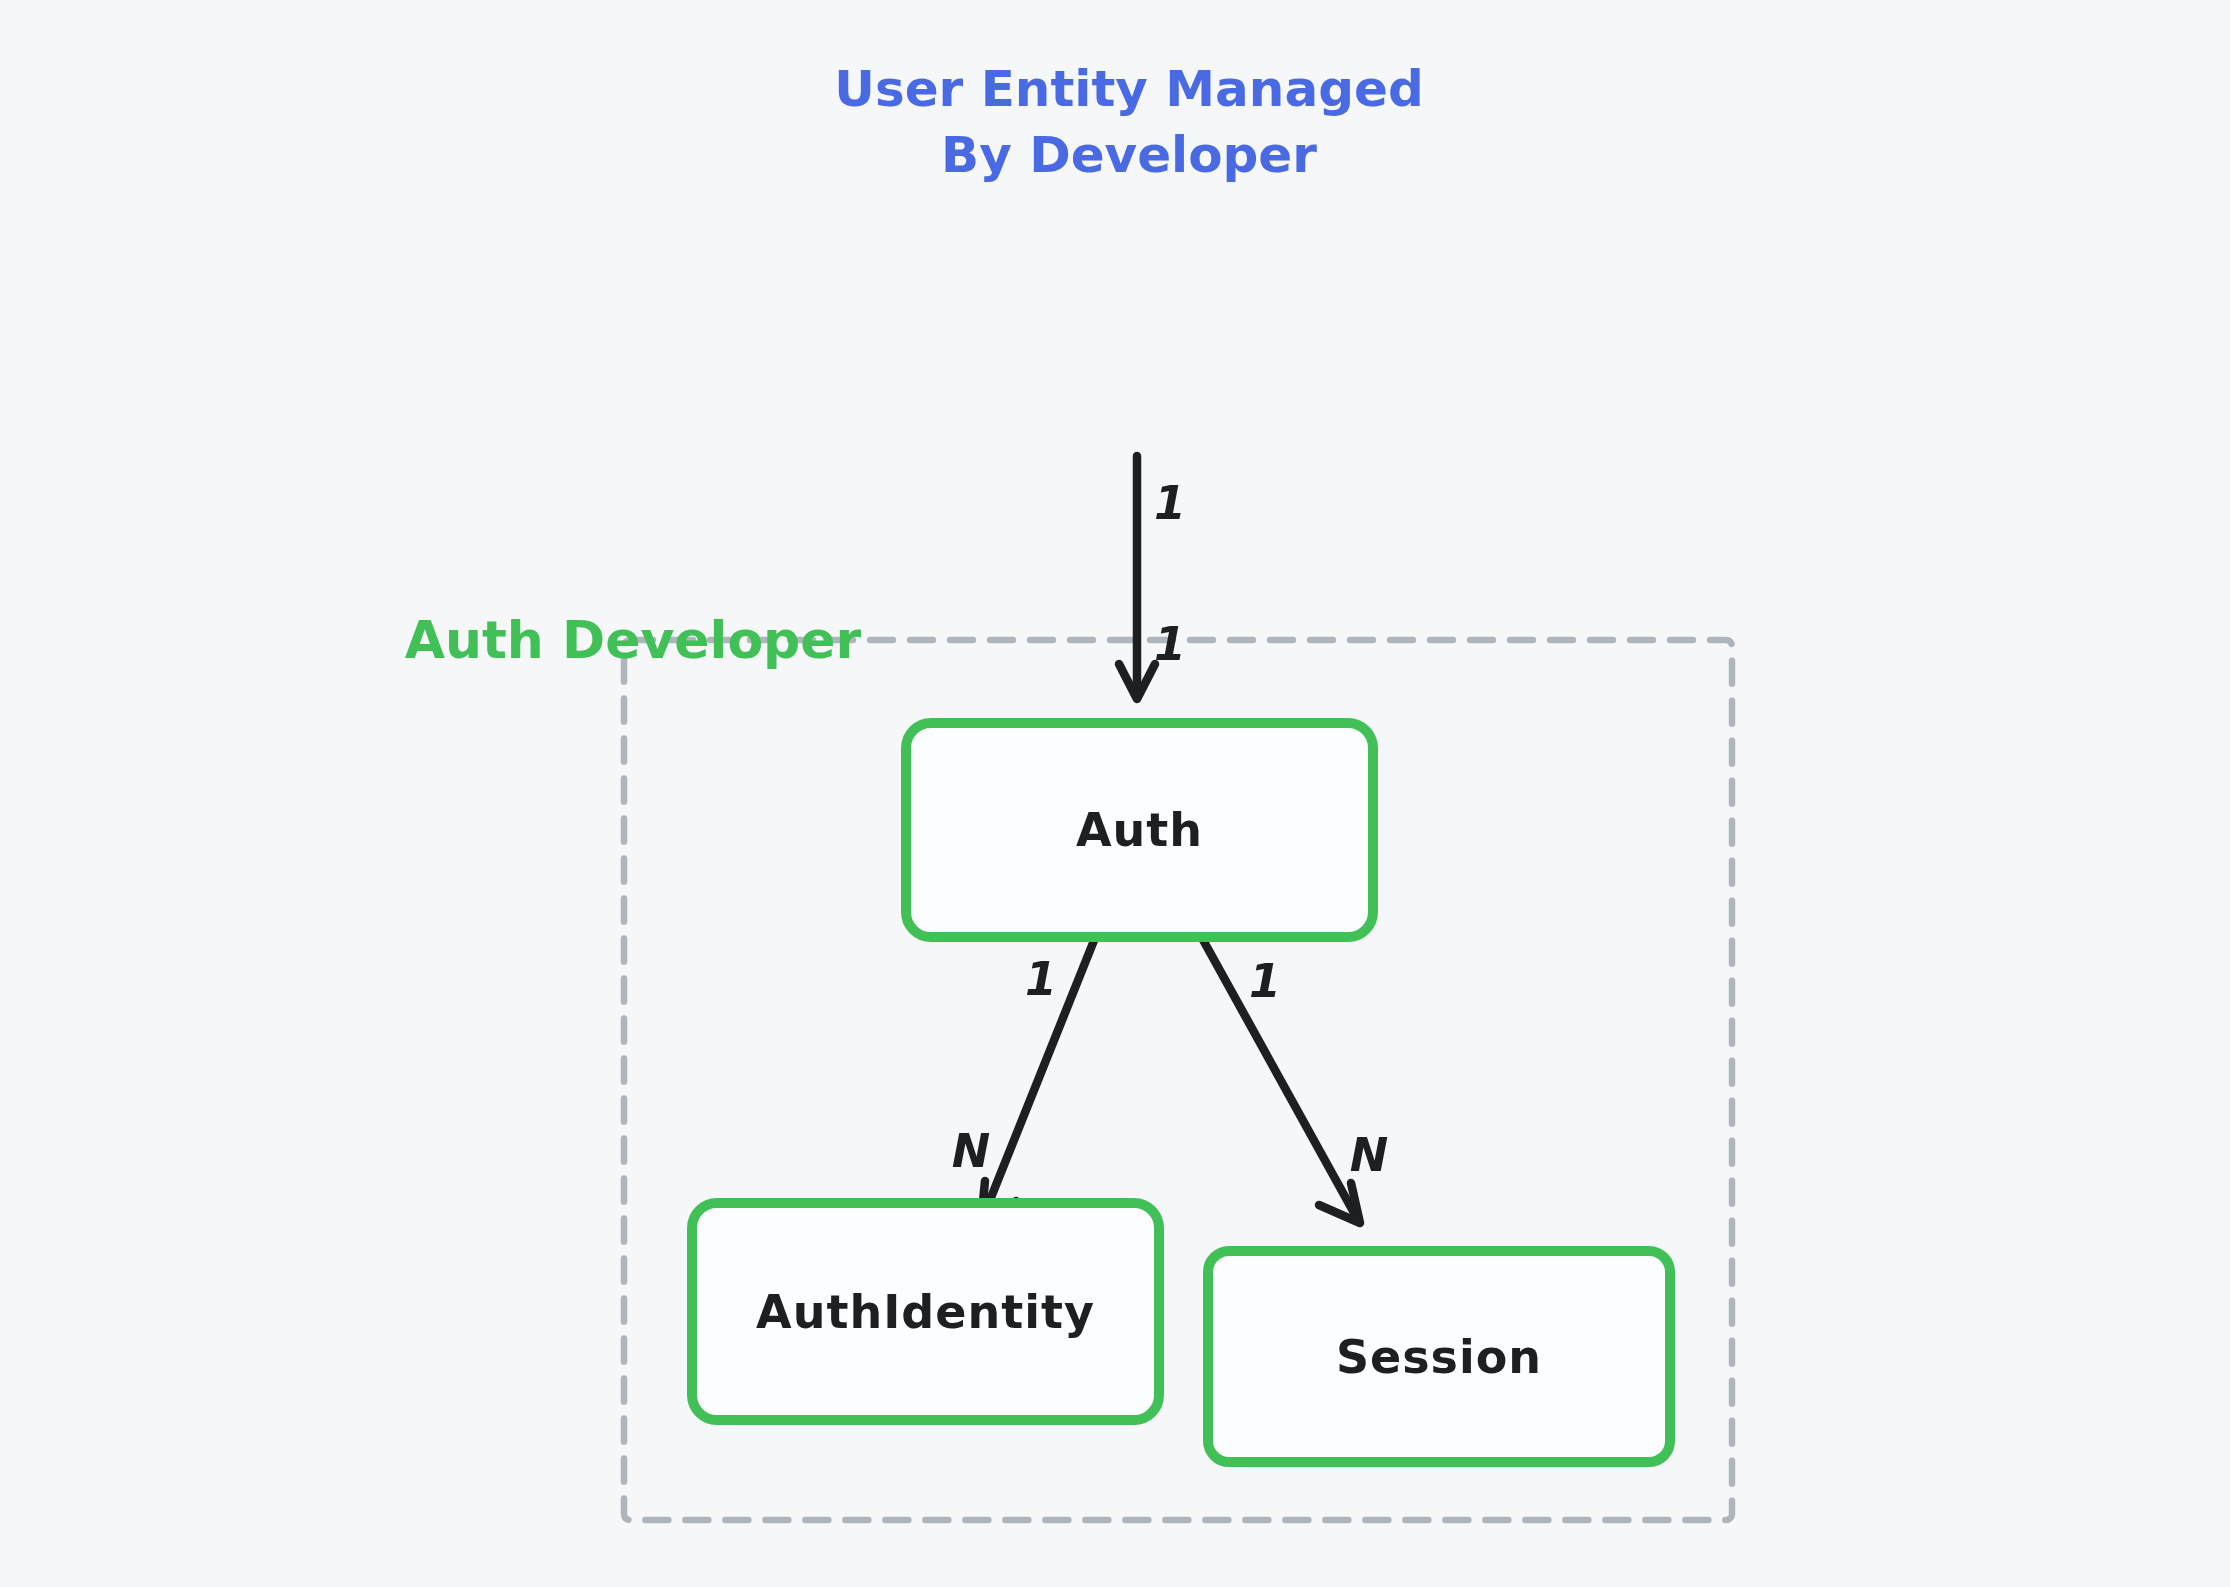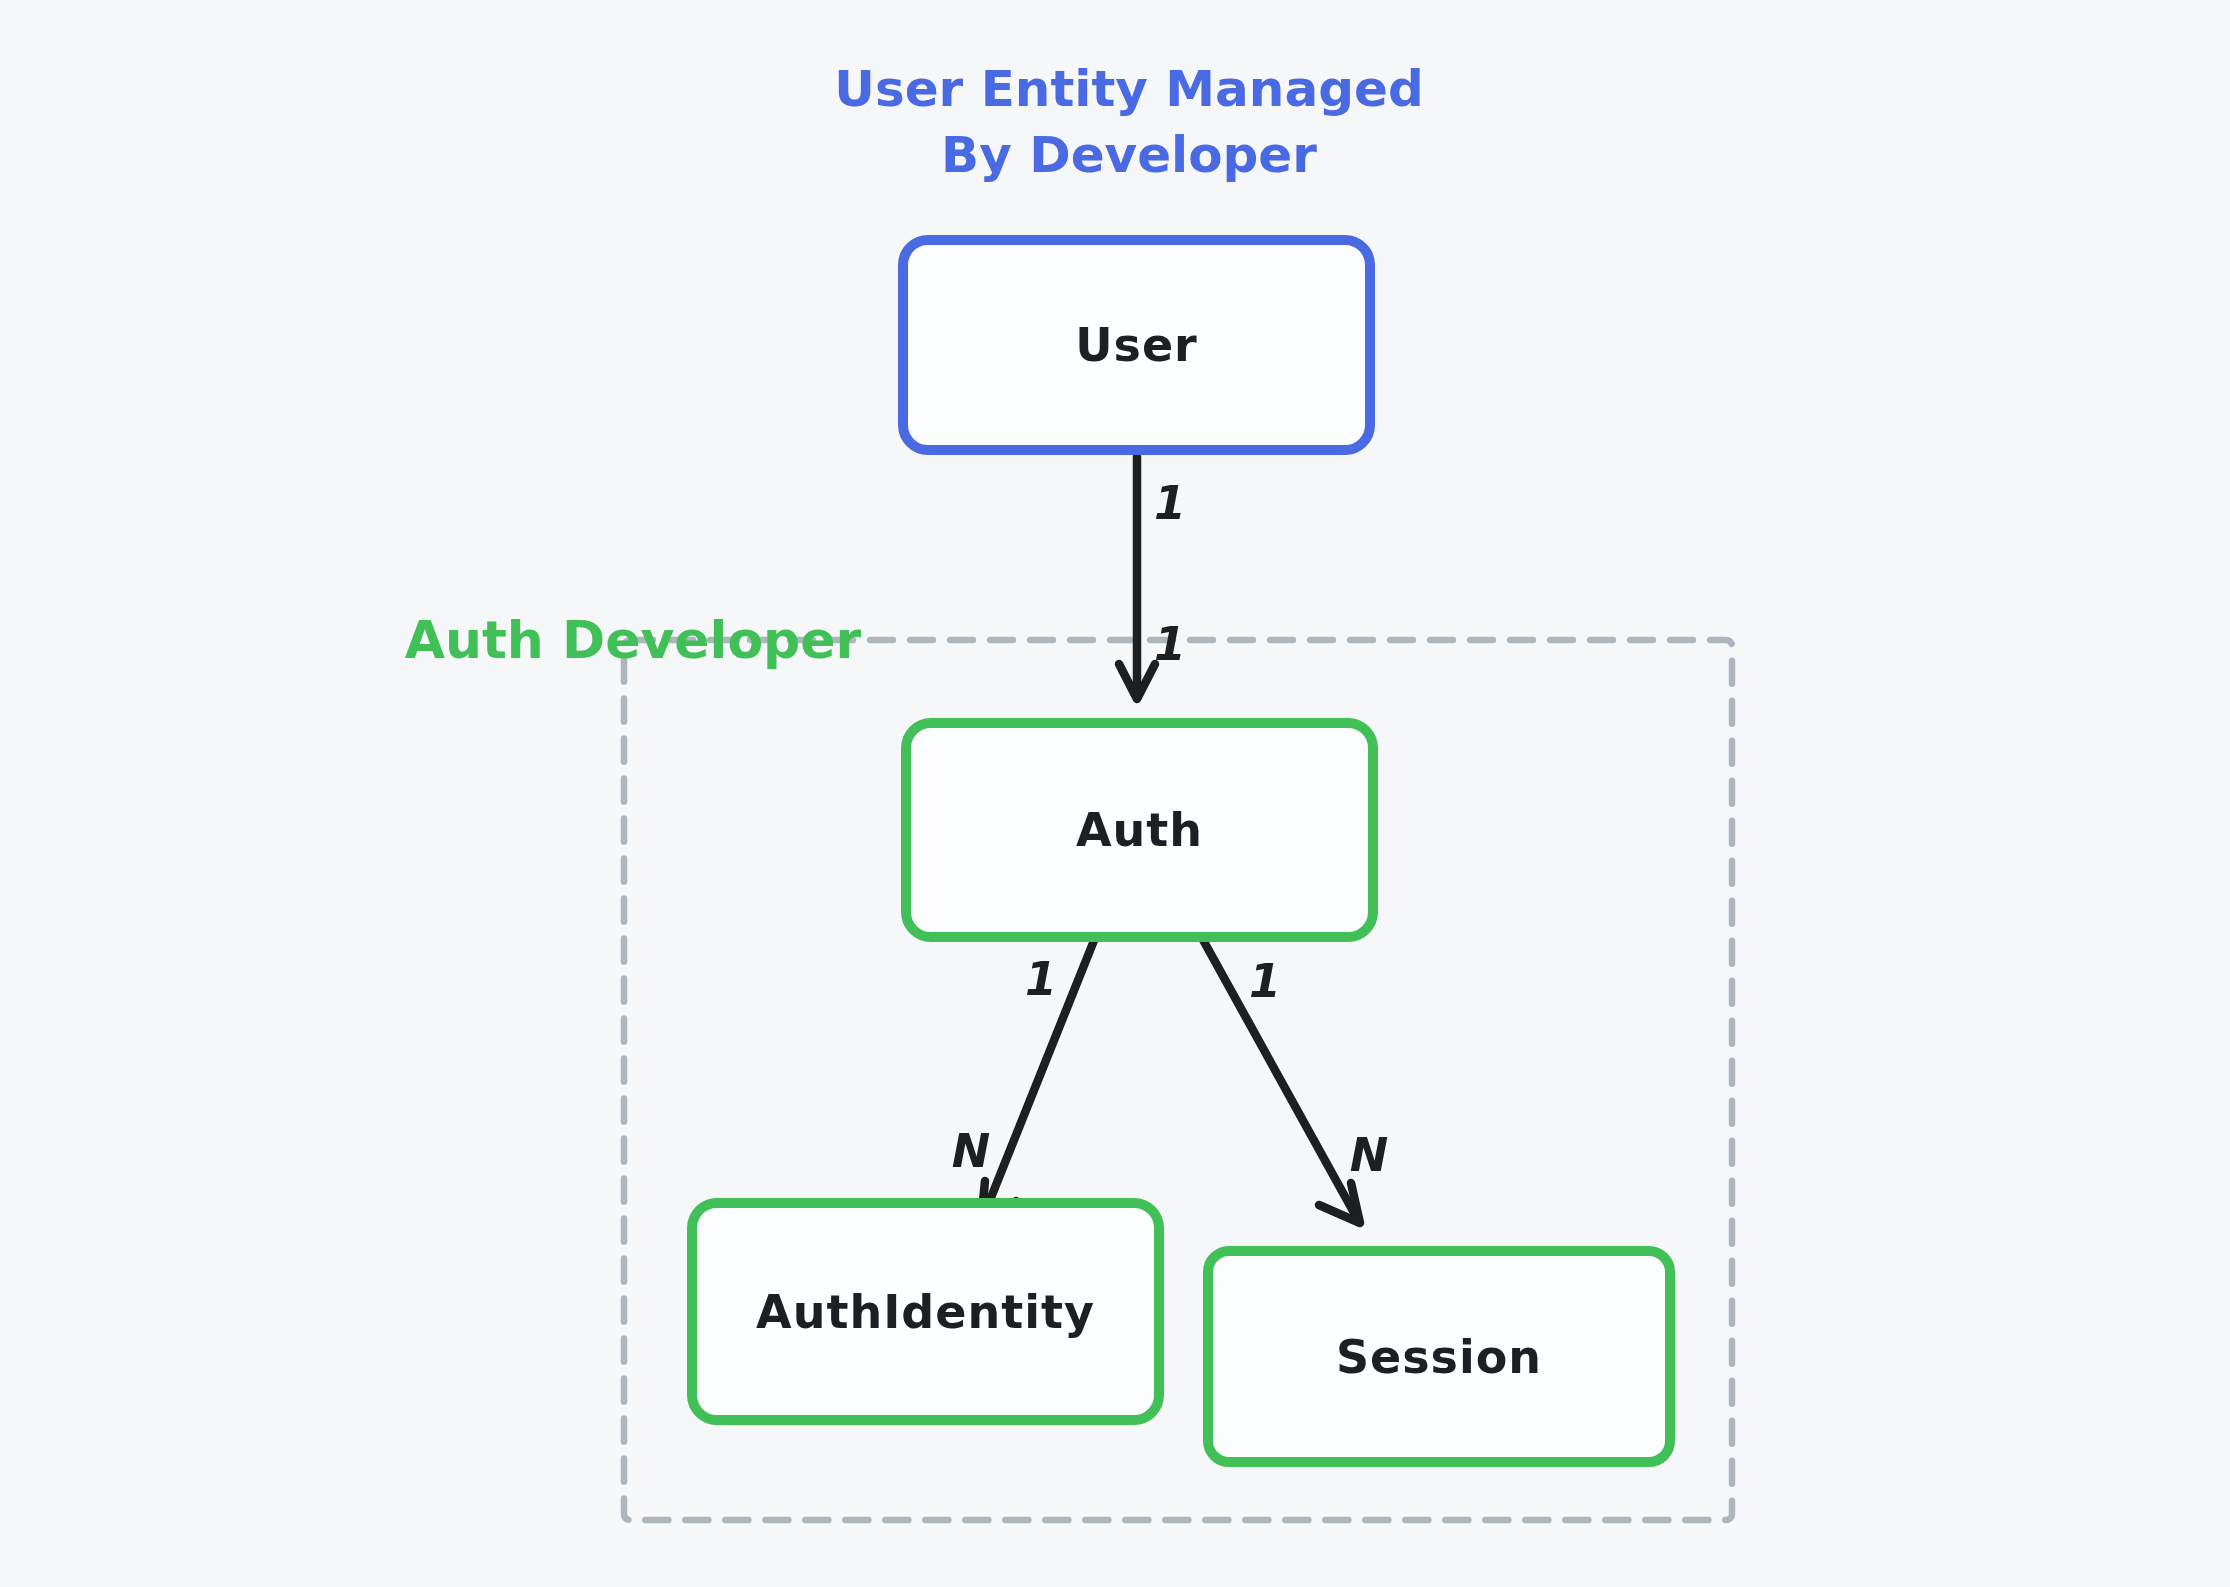--- a/index.html
+++ b/index.html
@@ -115,23 +115,20 @@
 
   <div class="float-label title-label">
     <div>User Entity Managed</div>
     <div>By Developer</div>
   </div>
 
   <div class="float-label region-label">
     <div>Auth Developer</div>
   </div>
 
-  <div class="node blue" style="left:898px;top:235px;width:477px;height:220px;">
-    <span class="node-label">User</span>
-  </div>
 
   <div class="node green" style="left:901px;top:718px;width:477px;height:224px;">
     <span class="node-label">Auth</span>
   </div>
 
   <div class="node green" style="left:687px;top:1198px;width:477px;height:227px;border-radius:30px;">
     <span class="node-label">AuthIdentity</span>
   </div>
 
   <div class="node green" style="left:1203px;top:1246px;width:472px;height:221px;border-radius:26px;">

